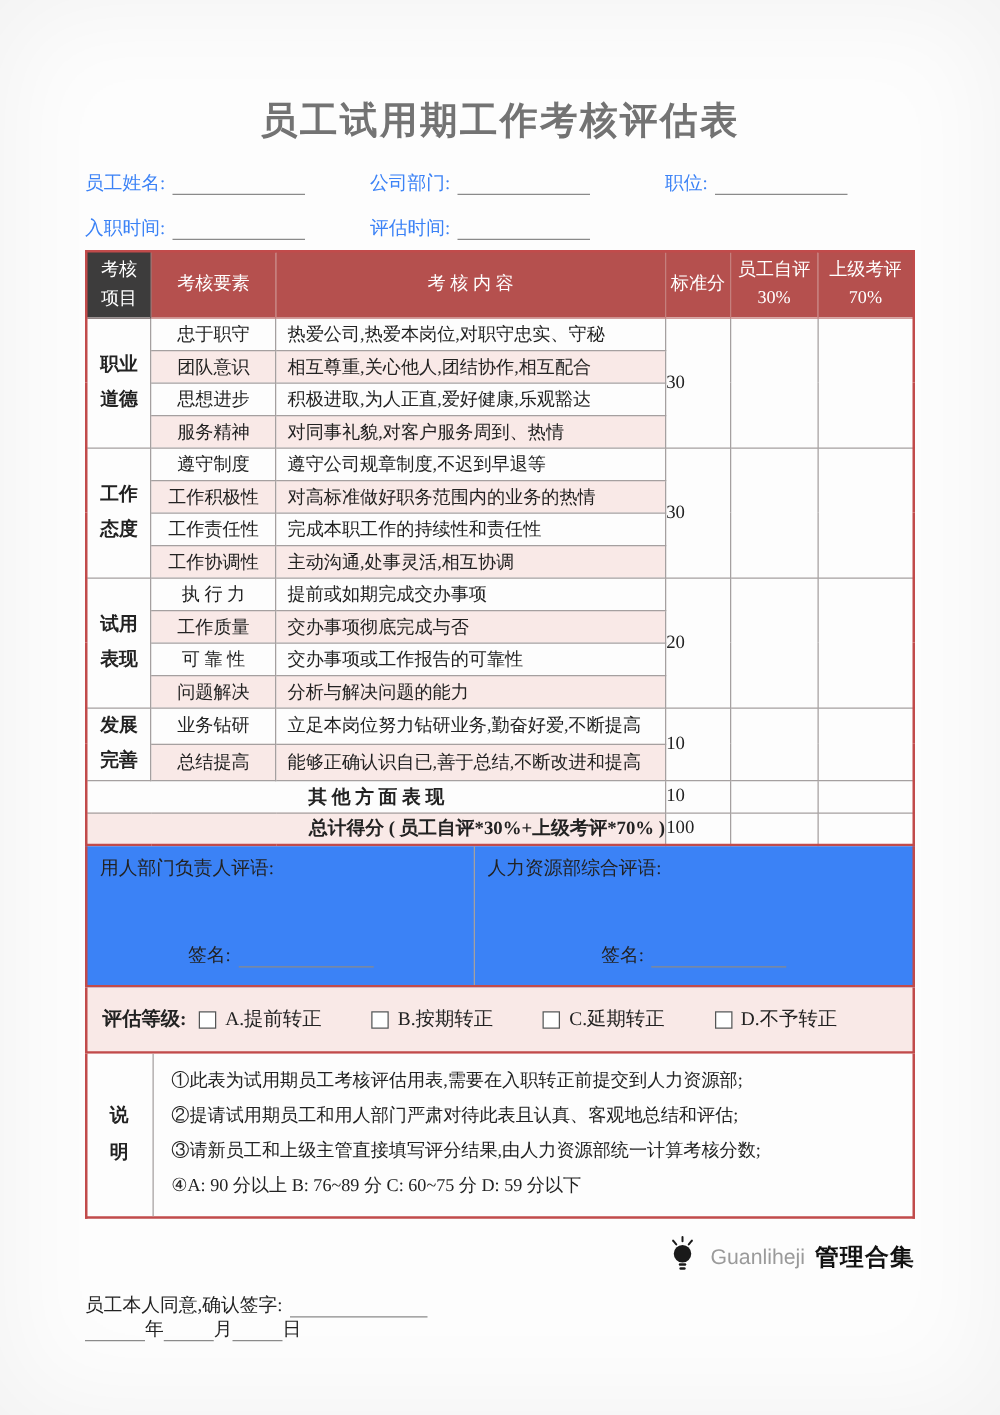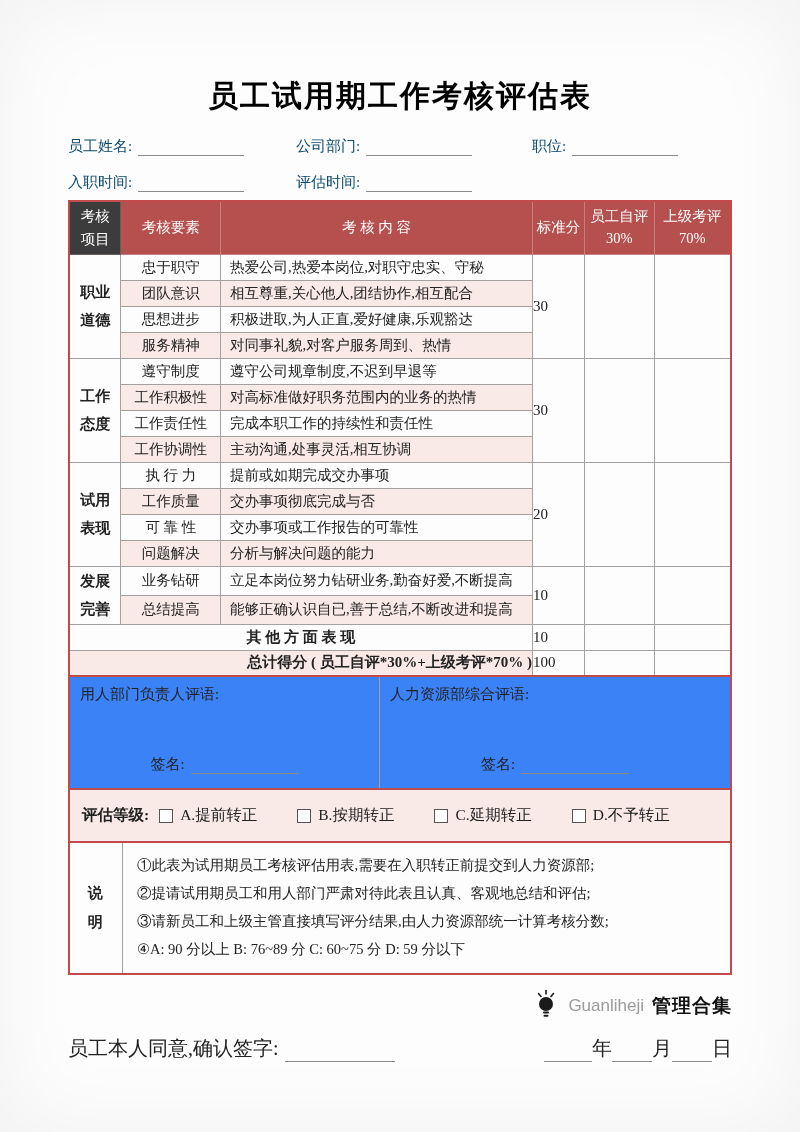--- a/index.html
+++ b/index.html
@@ -7,24 +7,24 @@
   .page {
     width:800px; height:1132px; margin:0 auto; background:#fdfdfd;
     font-family:"Liberation Serif", serif; color:#222;
     box-shadow: inset 0 0 90px rgba(0,0,0,0.05);
     position:relative; overflow:hidden;
   }
   .content { width:664px; margin:0 auto; padding-top:76px; }
 
   .title {
     text-align:center; font-family:"Liberation Sans", sans-serif;
-    font-weight:bold; font-size:30px; color:#000000; letter-spacing:2px;
-  }
-
-  .fields-row { display:flex; align-items:flex-end; margin-top:20px; font-size:15px; color:#0c4a6e; }
+    font-weight:bold; font-size:30px; color:#737373; letter-spacing:2px;
+  }
+
+  .fields-row { display:flex; align-items:flex-end; margin-top:20px; font-size:15px; color:#3b82f6; }
   .field { display:flex; align-items:flex-end; }
   .field .blank {
     display:inline-block; width:106px; border-bottom:1.5px solid #8a8a8a;
     height:16px; margin-left:6px;
   }
   .f-w1 { width:228px; } .f-w2 { width:236px; }
 
   table.main { border-collapse:collapse; width:664px; margin-top:8px; }
   .frame { border:2.5px solid #c14b4b; }
   table.main th, table.main td { border:1px solid #a5a0a0; }
@@ -66,21 +66,21 @@
     width:53px; border-right:1px solid #a5a0a0; display:flex; align-items:center; justify-content:center;
     font-size:15px; font-weight:bold;
   }
   .notes .nlabel .wrap1 { display:inline-block; width:1.1em; line-height:1.9; }
   .notes .nbody { flex:1; padding:9px 14px; font-size:14.5px; line-height:1.93; color:#222; }
 
   .footer-brand { width:664px; margin:12px auto 0; display:flex; justify-content:flex-end; align-items:center; height:38px; }
   .brand-en { color:#9a9a9a; font-family:"Liberation Sans", sans-serif; font-size:17px; margin:0 8px 0 10px; }
   .brand-cn { color:#111; font-size:19px; font-weight:bold; letter-spacing:1px; }
 
-  .bottom-row { width:664px; margin:10px auto 0; display:flex; justify-content:space-between; align-items:flex-end; font-size:20px; }
+  .bottom-row { width:664px; margin:10px auto 0; display:flex; justify-content:space-between; align-items:flex-start; font-size:15px;flex-direction:column; }
   .bottom-left { display:flex; align-items:flex-end; }
   .bottom-left .blank { display:inline-block; width:110px; border-bottom:1.5px solid #8a8a8a; height:15px; margin-left:6px; }
   .date-part { display:flex; align-items:flex-end; }
   .date-part .blank { display:inline-block; border-bottom:1.5px solid #8a8a8a; height:15px; }
   .date-part .b1 { width:48px; } .date-part .b2 { width:40px; }
 </style>
 </head>
 <body>
 
 <div class="page">

